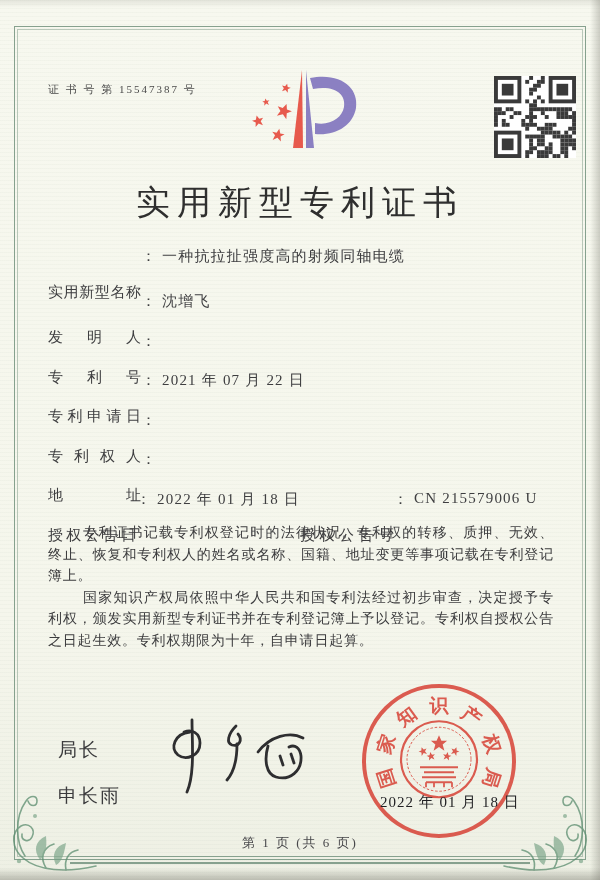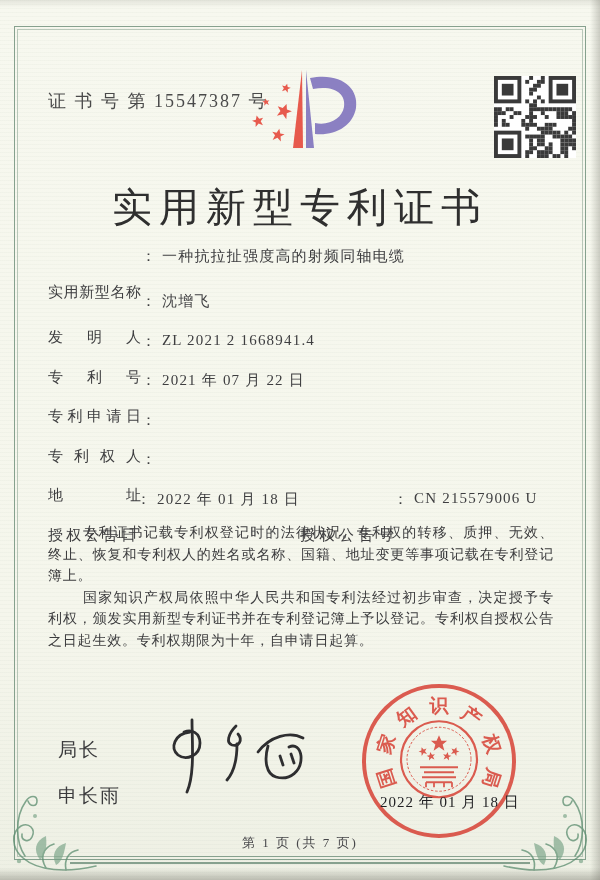--- a/index.html
+++ b/index.html
@@ -26,27 +26,27 @@
     border:1px solid var(--border-green,#86a18e);}
   .frame-inner{position:absolute;inset:2px;border:1px solid rgba(134,161,142,0.55);}
   .frame-bottom-heavy{position:absolute;left:70px;right:70px;bottom:16px;height:5px;
     border-top:1px solid var(--border-green,#86a18e);
     border-bottom:2px solid var(--border-green,#86a18e);}
 
   .corner-ornament{position:absolute;bottom:6px;width:92px;height:86px;opacity:.85;}
   .corner-ornament.left{left:6px;}
   .corner-ornament.right{right:6px;transform:scaleX(-1);}
 
-  .cert-no{position:absolute;left:48px;top:89px;font-size:18px;letter-spacing:2px;color:#4a4a4a;}
+  .cert-no{position:absolute;left:48px;top:82px;font-size:11px;letter-spacing:2px;color:#4a4a4a;}
 
   .logo{position:absolute;left:243px;top:58px;width:132px;height:106px;}
   .qr{position:absolute;left:494px;top:76px;width:82px;height:82px;background:#fff;}
 
   .title{position:absolute;left:0;right:0;top:180px;text-align:center;
-    font-size:40px;letter-spacing:7px;color:#2f2f2f;font-weight:500;}
+    font-size:34px;letter-spacing:7px;color:#2f2f2f;font-weight:500;}
 
   .fields{position:absolute;left:48px;top:247px;right:36px;font-size:15px;color:#3e3e40;}
   .field-row{height:39.5px;display:flex;align-items:flex-start;white-space:nowrap;}
   .field-row.first{height:45px;}
   .f-label{display:inline-block;width:93px;text-align:justify;text-align-last:justify;color:#3e3e40;margin-top:36px;}
   .f-colon{display:inline-block;margin-right:6px;}
   .f-value{letter-spacing:1.2px;}
   .two-col .col1{width:252px;display:flex;}
   .two-col .col2{display:flex;}
 
@@ -288,21 +288,20 @@
         <span class="f-value">一种抗拉扯强度高的射频同轴电缆</span>
     </div>
     <div class="field-row">
       <span class="f-label">发明人</span>
         <span class="f-colon">：</span>
         <span class="f-value">沈增飞</span>
     </div>
     <div class="field-row">
       <span class="f-label">专利号</span>
         <span class="f-colon">：</span>
-        <span class="f-value">ZL 2021 2 1668941.4</span>
     </div>
     <div class="field-row">
       <span class="f-label">专利申请日</span>
         <span class="f-colon">：</span>
         <span class="f-value">2021 年 07 月 22 日</span>
     </div>
     <div class="field-row">
       <span class="f-label">专利权人</span>
         <span class="f-colon">：</span>
     </div>
@@ -372,18 +371,18 @@
       <g stroke="#d94f43" fill="none" stroke-width="1.8">
         <path d="M-19,8 L19,8"></path>
         <path d="M-15,13 L15,13"></path>
         <path d="M-17,18 L17,18"></path>
         <path d="M-13,23 L13,23 M-13,23 L-13,28 M13,23 L13,28 M-5,23 L-5,28 M5,23 L5,28"></path>
       </g>
     </svg>
   </div>
   <div class="seal-date">2022 年 01 月 18 日</div>
 
-  <div class="footer">第 1 页 (共 7 页)</div>
+  <div class="footer">第 1 页 (共 6 页)</div>
 
   <div class="photo-edge-top"></div>
   <div class="photo-edge-right"></div>
   <div class="photo-edge-bottom"></div>
 </div>
 
 </body></html>

